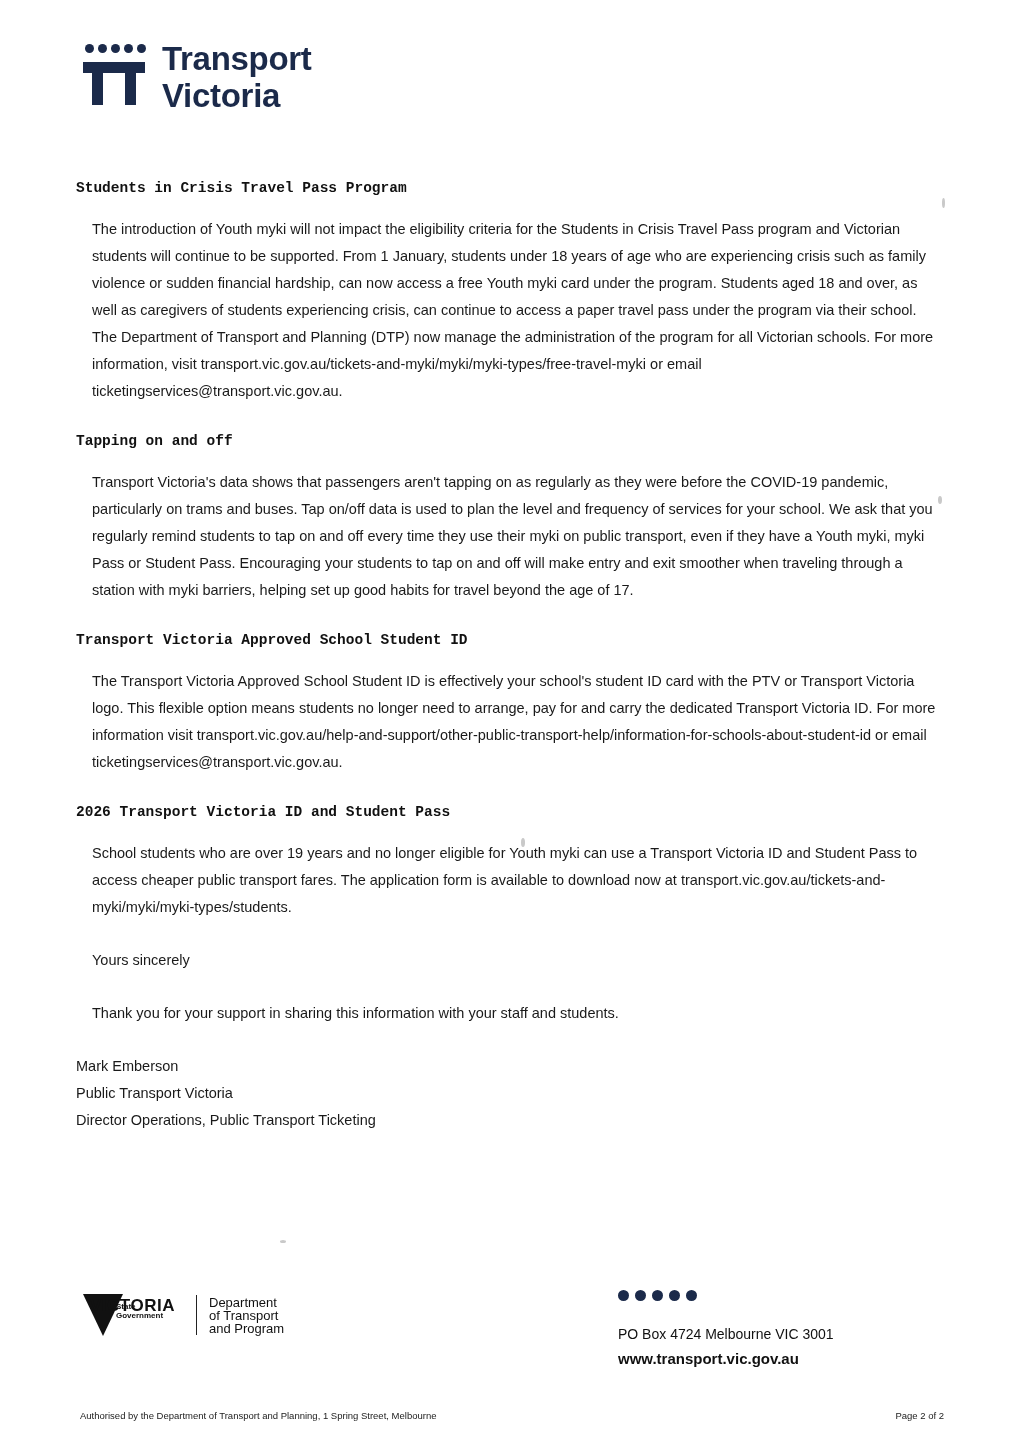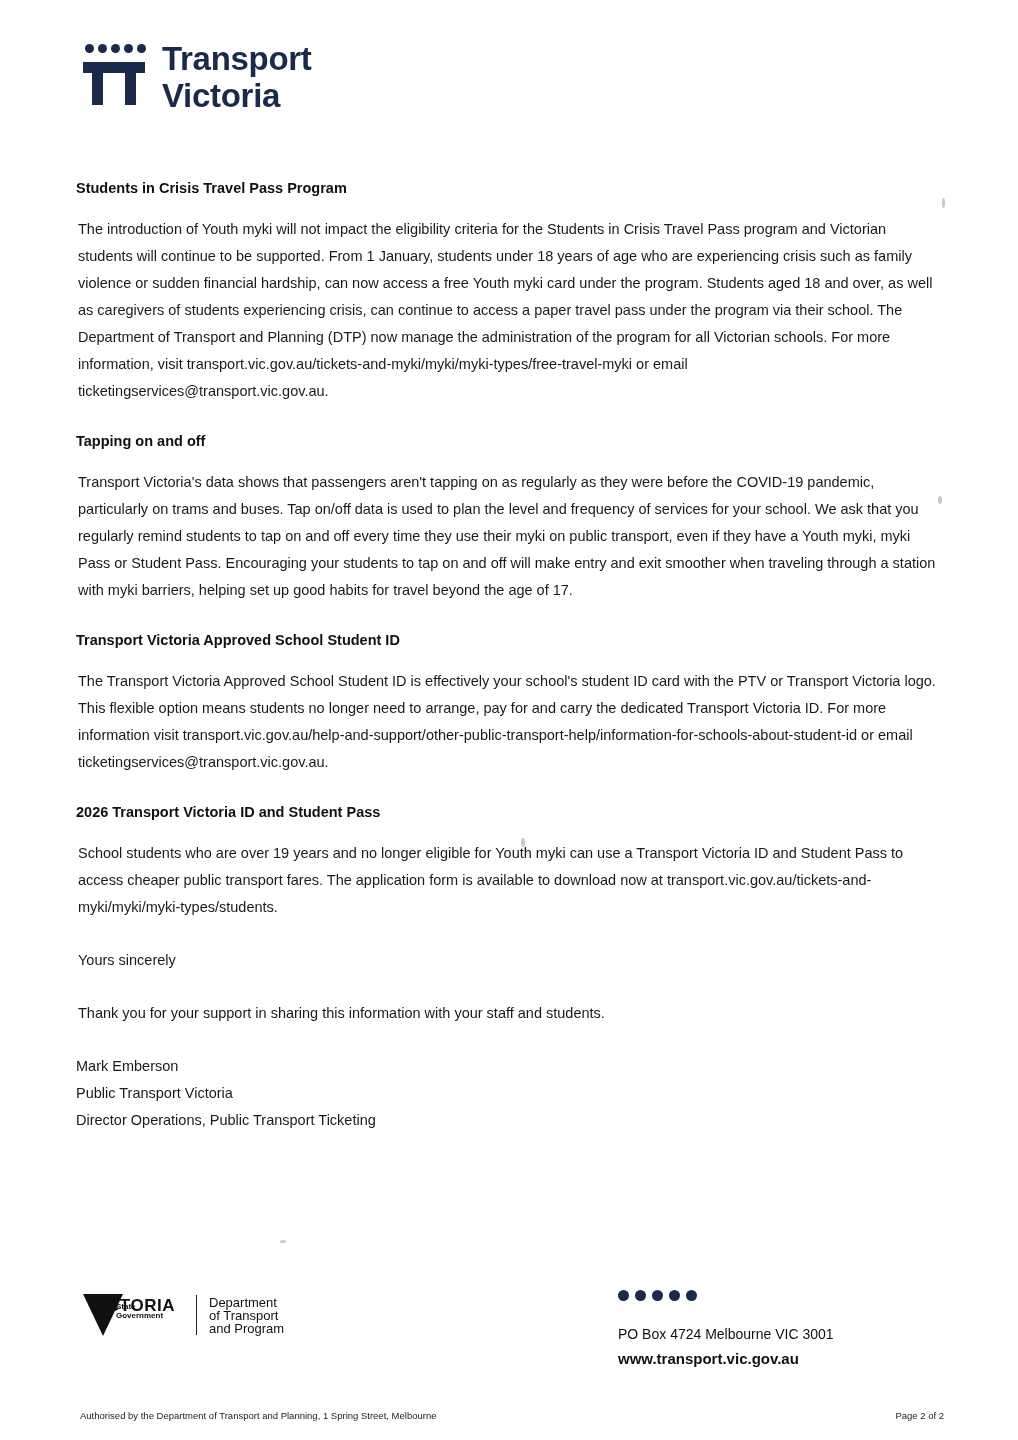--- a/index.html
+++ b/index.html
@@ -82,25 +82,26 @@
     left: 76px;
     top: 178px;
     width: 862px;
   }
   h2.section-title {
     font-size: 14.5px;
     font-weight: 700;
     line-height: 20px;
     margin: 0 0 18px 0;
     color: #111;
+    font-family: Liberation Mono, monospace;
   }
   p.para {
     font-size: 14.5px;
     line-height: 27px;
-    margin: 0 0 26px 2px;
+    margin: 0 0 26px 16px;
     color: #1a1a1a;
     text-align: left;
   }
   .block { margin-bottom: 4px; }
   .sign-lines p {
     font-size: 14.5px;
     line-height: 27px;
     margin: 0;
   }
 

